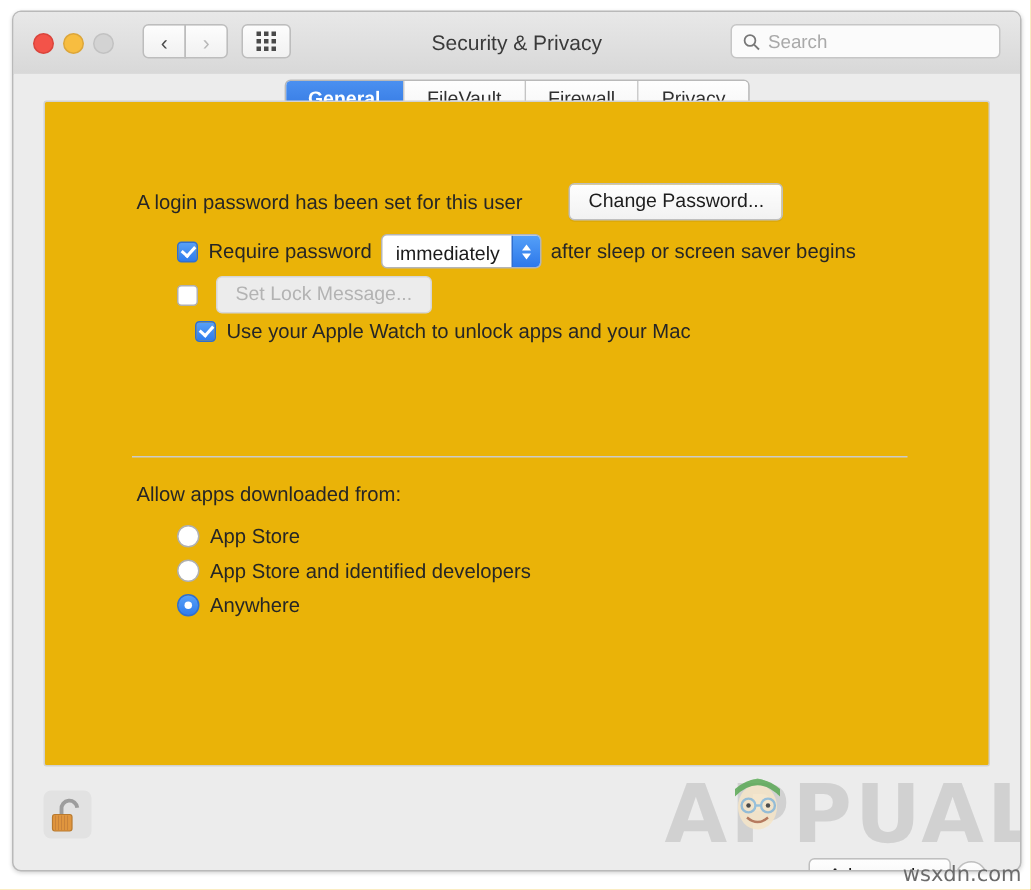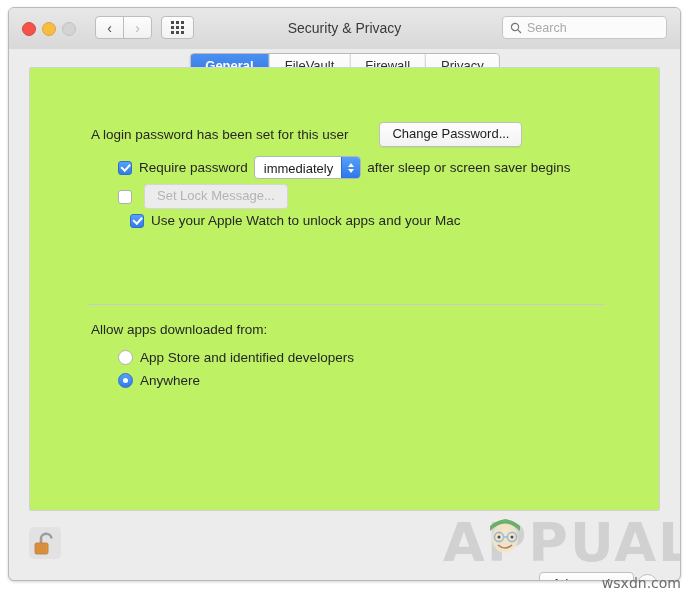--- a/index.html
+++ b/index.html
@@ -82,21 +82,21 @@
     position: absolute;
     left: 0; right: 0; top: 12px;
     text-align: center;
     font-size: 14px;
     color: #3a3a3a;
   }
 
   #search {
     position: absolute;
     right: 13px; top: 8px;
-    width: 165px; height: 23px;
+    width: 180px; height: 23px;
     background: #fbfbfb;
     border: 1px solid #c6c6c6;
     border-radius: 4px;
     box-sizing: border-box;
     display: flex; align-items: center;
   }
   #search svg { margin-left: 7px; }
   #search-input {
     border: 0; outline: 0; background: transparent;
     font-family: "Liberation Sans", sans-serif;
@@ -143,21 +143,21 @@
     font-weight: bold;
   }
 
   
   #panel {
     position: absolute;
     left: 20px;
     top: 59px;
     width: 631px;
     height: 444px;
-    background: #bef264;
+    background: #eab308;
     border: 1px solid #d2d2d2;
     border-radius: 2px;
     box-sizing: border-box;
   }
 
   .row { position: absolute; display: flex; align-items: center; }
 
   #row-loginpw { left: 61px; top: 54px; }
   .static-text { font-size: 13.5px; color: #262626; }
 
@@ -429,20 +429,24 @@
     <div class="row" style="left:100px; top:145px;">
       <span class="cb on"></span>
       <span class="opt-label">Use your Apple Watch to unlock apps and your Mac</span>
     </div>
 
     <div id="divider"></div>
 
     <div id="allow-title" class="static-text">Allow apps downloaded from:</div>
 
     <div id="radios">
+      <div class="radio-row">
+        <span class="rb off"></span>
+        <span class="opt-label">App Store</span>
+      </div>
       <div class="radio-row">
         <span class="rb off"></span>
         <span class="opt-label">App Store and identified developers</span>
       </div>
       <div class="radio-row">
         <span class="rb on"></span>
         <span class="opt-label">Anywhere</span>
       </div>
     </div>
   </div>

